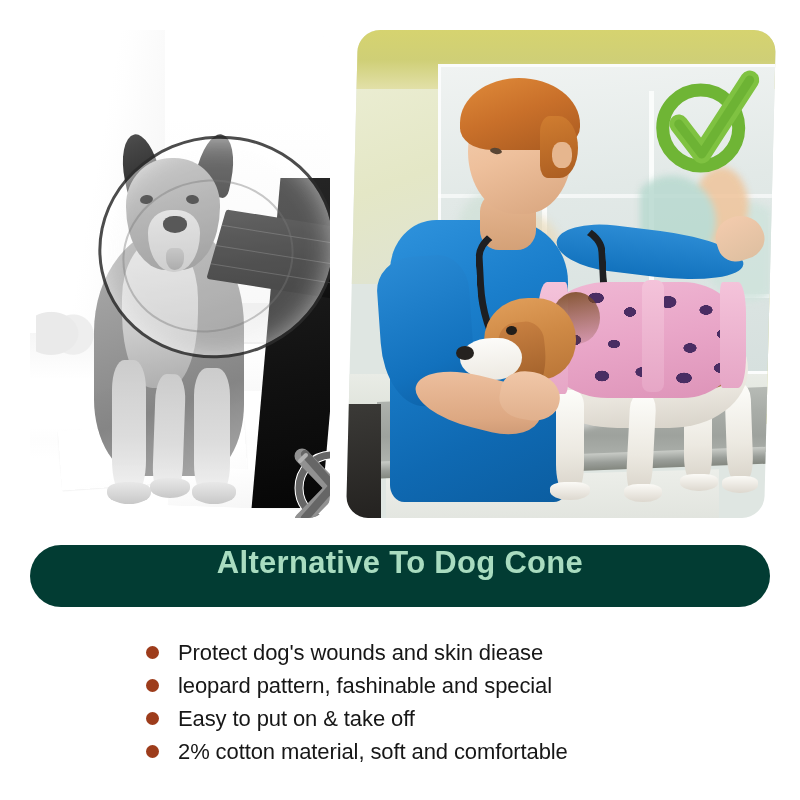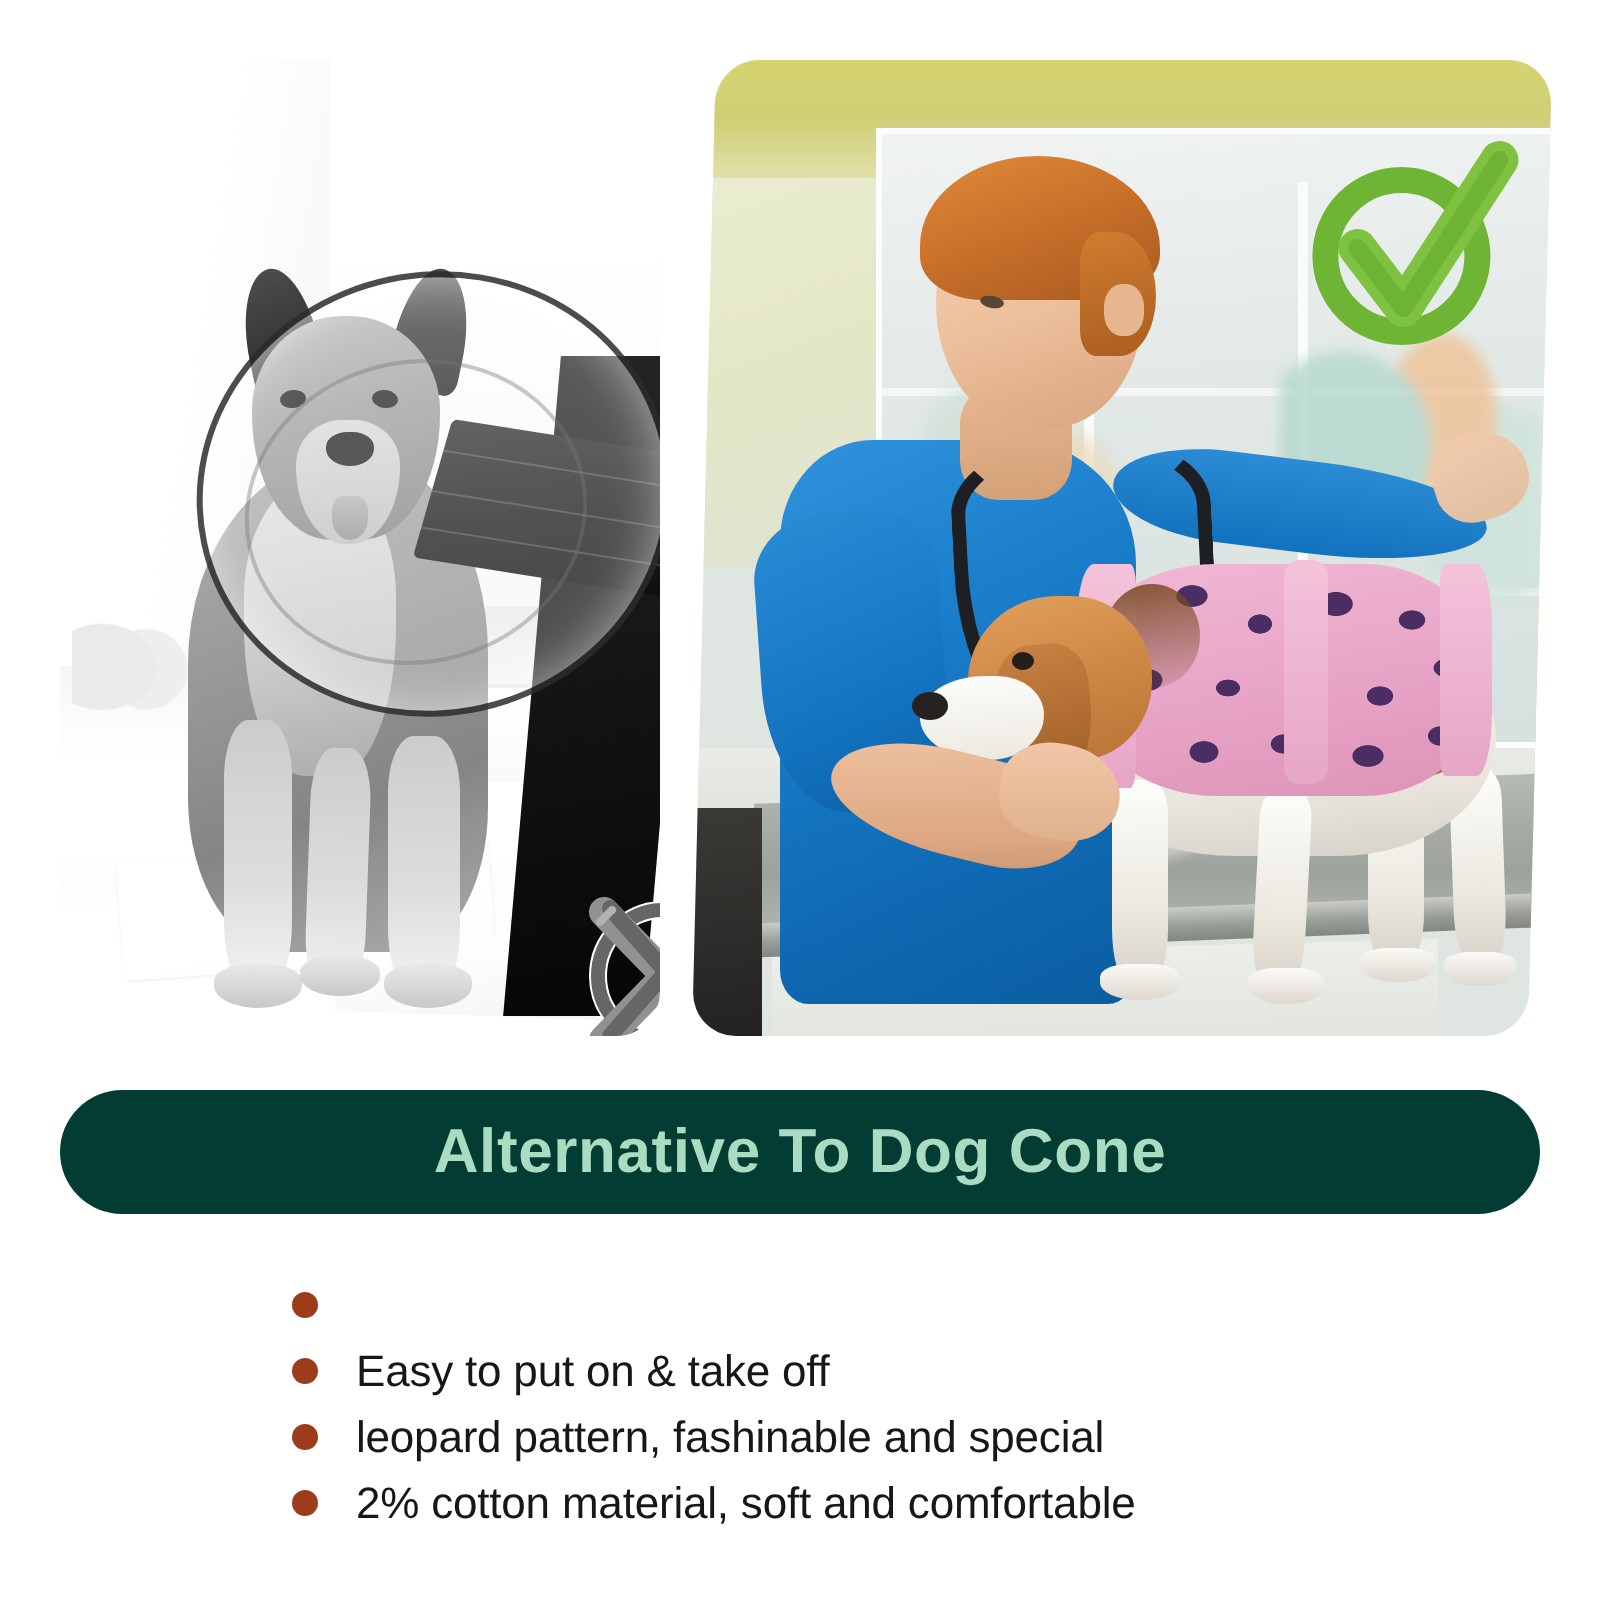--- a/index.html
+++ b/index.html
@@ -423,21 +423,21 @@
   #badge-x     { left: 246px; top: 400px; width: 112px; height: 112px; }
   #badge-check { left: 642px; top: 62px;  width: 120px; height: 120px; }
 
   
   #title-banner {
     position: absolute;
     left: 30px; top: 545px;
     width: 740px; height: 62px;
     background: #023c33;
     border-radius: 31px;
-    display: flex; align-items: center; justify-content: center;
+    display: flex; align-items: flex-start; justify-content: center;
   }
   #title-text {
     color: #a9dcc0;
     font-size: 31px;
     font-weight: bold;
     letter-spacing: .3px;
     white-space: nowrap;
   }
 
   
@@ -600,28 +600,29 @@
     </div>
   </div>
 
   <div id="title-banner">
     <span id="title-text">Alternative To Dog Cone</span>
   </div>
 
   <div id="feature-list">
     <div class="feature-row">
       <span class="feature-dot"></span>
+      <span class="feature-text">Protect dog's wounds and skin diease</span>
+    </div>
+    <div class="feature-row">
+      <span class="feature-dot"></span>
+      <span class="feature-text">leopard pattern, fashinable and special</span>
     </div>
     <div class="feature-row">
       <span class="feature-dot"></span>
       <span class="feature-text">Easy to put on &amp; take off</span>
     </div>
     <div class="feature-row">
       <span class="feature-dot"></span>
-      <span class="feature-text">leopard pattern, fashinable and special</span>
-    </div>
-    <div class="feature-row">
-      <span class="feature-dot"></span>
       <span class="feature-text">2% cotton material, soft and comfortable</span>
     </div>
   </div>
 
 </div>
 
 </body></html>

